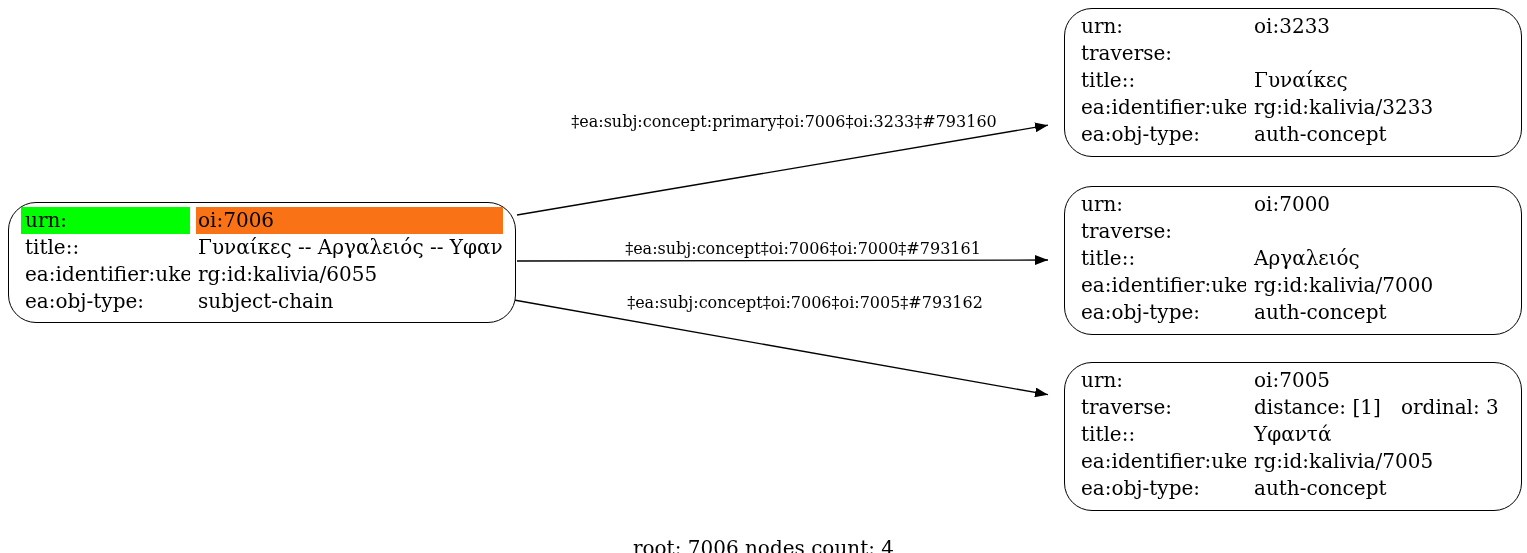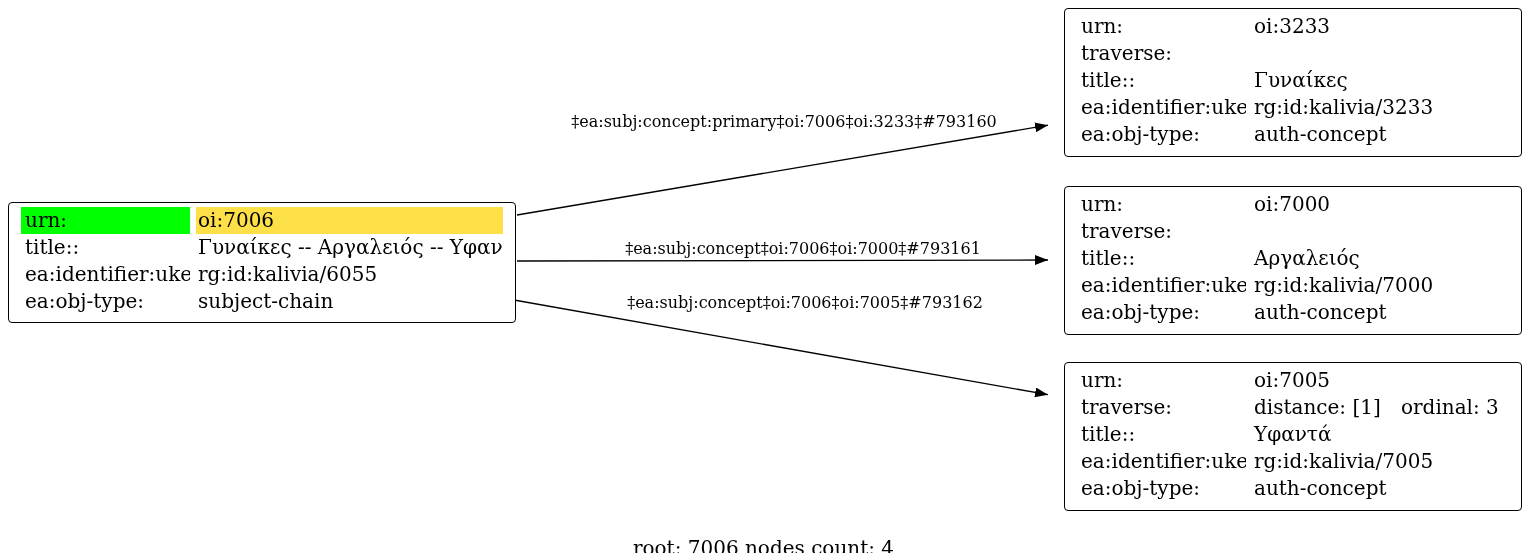--- a/index.html
+++ b/index.html
@@ -18,21 +18,21 @@
   .edges-svg {
     position: absolute;
     left: 0; top: 0;
     width: 1527px; height: 553px;
     pointer-events: none;
   }
   .gnode {
     position: absolute;
     background: #ffffff;
     border: 1.5px solid #000000;
-    border-radius: 4px;
+    border-radius: 28px;
     padding: 4px 0;
   }
   .grow {
     display: flex;
     height: 27px;
     line-height: 27px;
     margin: 0 12px;
     font-size: 20px;
     white-space: nowrap;
   }
@@ -87,21 +87,21 @@
       </marker>
     </defs>
     <line x1="517" y1="215" x2="1048" y2="125.2" stroke="#000000" stroke-width="1.3" marker-end="url(#arrow)"></line>
     <line x1="517" y1="261" x2="1048" y2="260" stroke="#000000" stroke-width="1.3" marker-end="url(#arrow)"></line>
     <line x1="514" y1="300" x2="1048" y2="394.7" stroke="#000000" stroke-width="1.3" marker-end="url(#arrow)"></line>
   </svg>
 
   <div class="gnode" id="root-node">
     <div class="grow">
       <span class="lbl hl-cell" style="background: rgb(0, 255, 0);">urn:</span>
-      <span class="val hl-cell" style="background: #fde047;">oi:7006</span>
+      <span class="val hl-cell" style="background: #f97316;">oi:7006</span>
     </div>
     <div class="grow">
       <span class="lbl">title::</span>
       <span class="val">Γυναίκες -- Αργαλειός -- Υφαντά</span>
     </div>
     <div class="grow">
       <span class="lbl">ea:identifier:ukey</span>
       <span class="val">rg:id:kalivia/6055</span>
     </div>
     <div class="grow">

